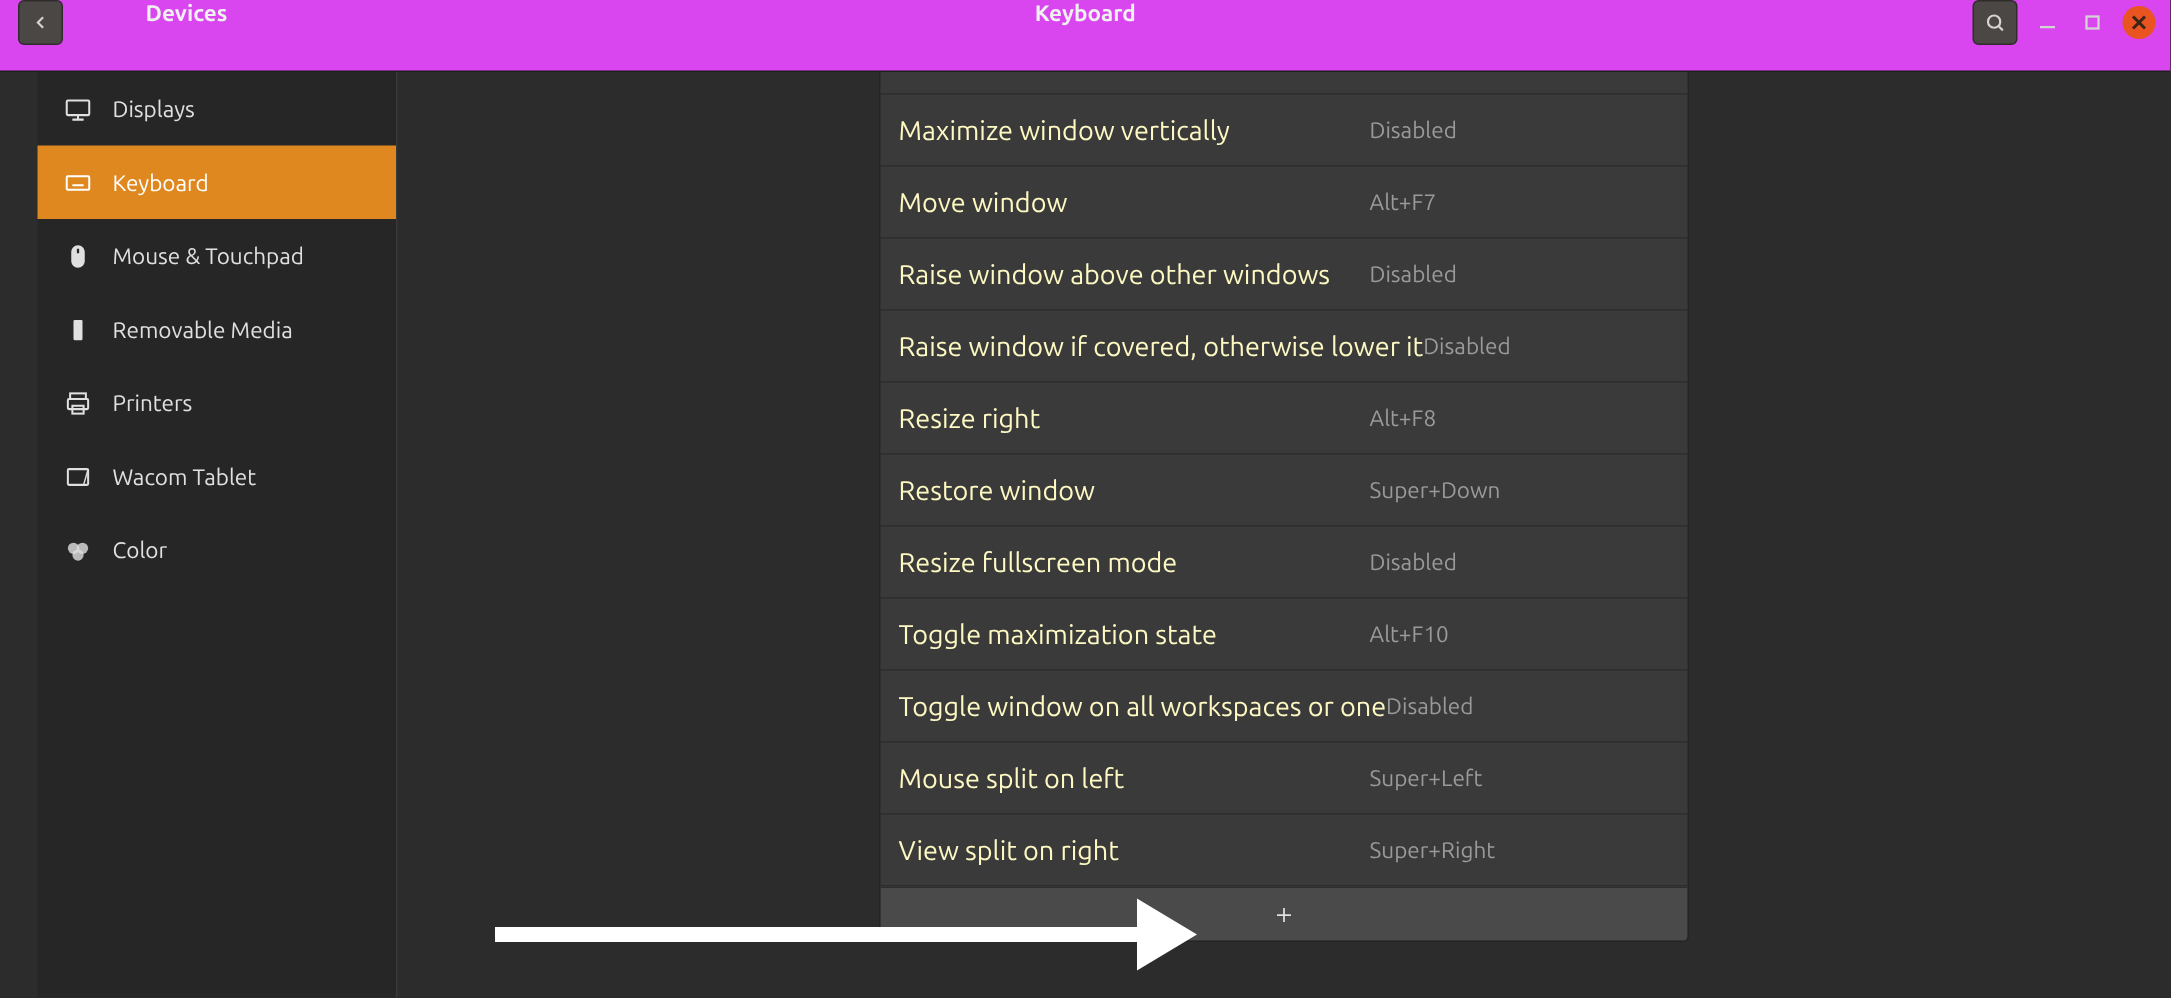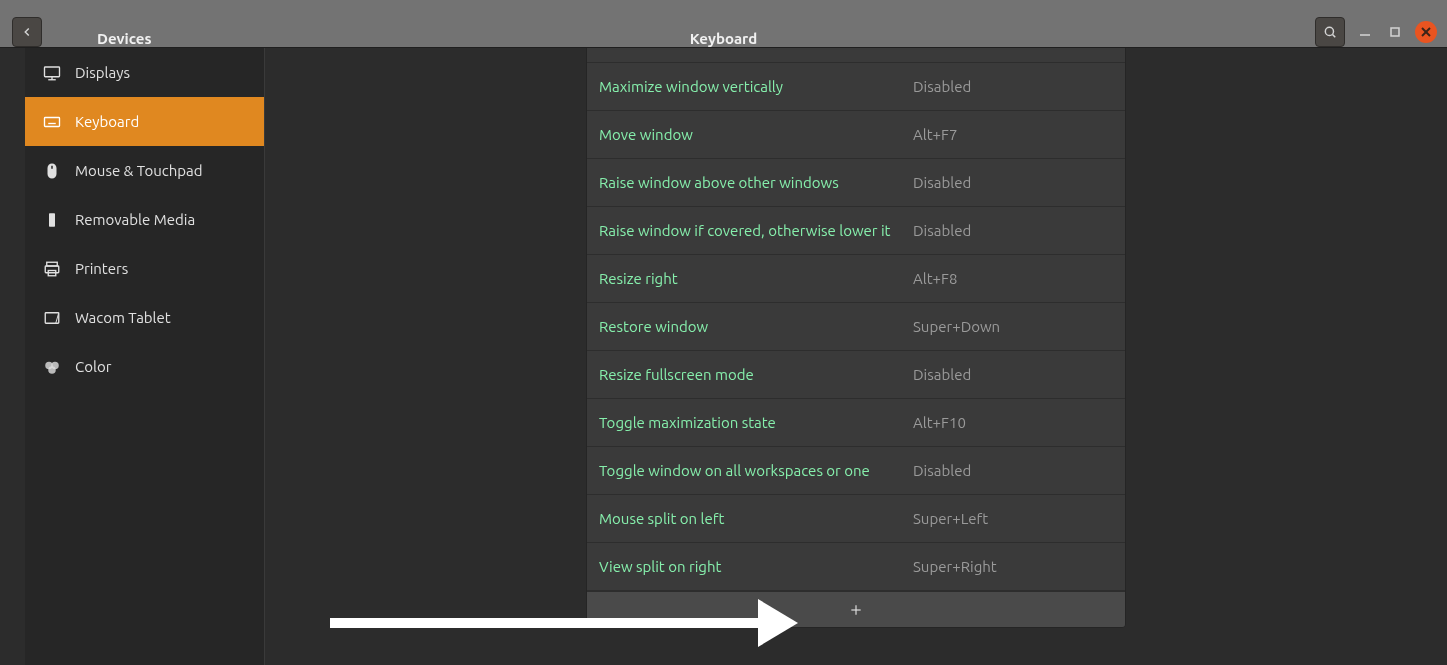--- a/index.html
+++ b/index.html
@@ -8,23 +8,23 @@
     height: 665px;
     background: #2c2c2c;
     font-family: "Ubuntu", "Segoe UI", sans-serif;
     color: #d4d4d4;
     font-size: 14px;
     overflow: hidden;
     position: relative;
   }
   .header {
     height: 48px;
-    background: #737373;
-    display: flex;
-    align-items: flex-end;
+    background: #d946ef;
+    display: flex;
+    align-items: flex-start;
     position: relative;
     border-bottom: 1px solid #1f1f1f;
   }
   .back-btn {
     width: 30px;
     height: 30px;
     margin-left: 12px;
     background: #4a4744;
     border: 1px solid #2f2d2b;
     border-radius: 4px;
@@ -144,22 +144,22 @@
     cursor: pointer;
   }
   .shortcut-row:last-of-type { border-bottom: none; }
   .shortcut-row.partial-top {
     height: 24px;
     align-items: flex-start;
     padding-top: 0;
   }
   .shortcut-label {
     flex: 1;
-    color: #86efac;
-    font-size: 15px;
+    color: #fef9c3;
+    font-size: 18px;
     white-space: nowrap;
   }
   .shortcut-value {
     color: #9a9a9a;
     font-size: 15px;
     width: 200px;
     text-align: left;
   }
   .add-row {
     height: 36px;

